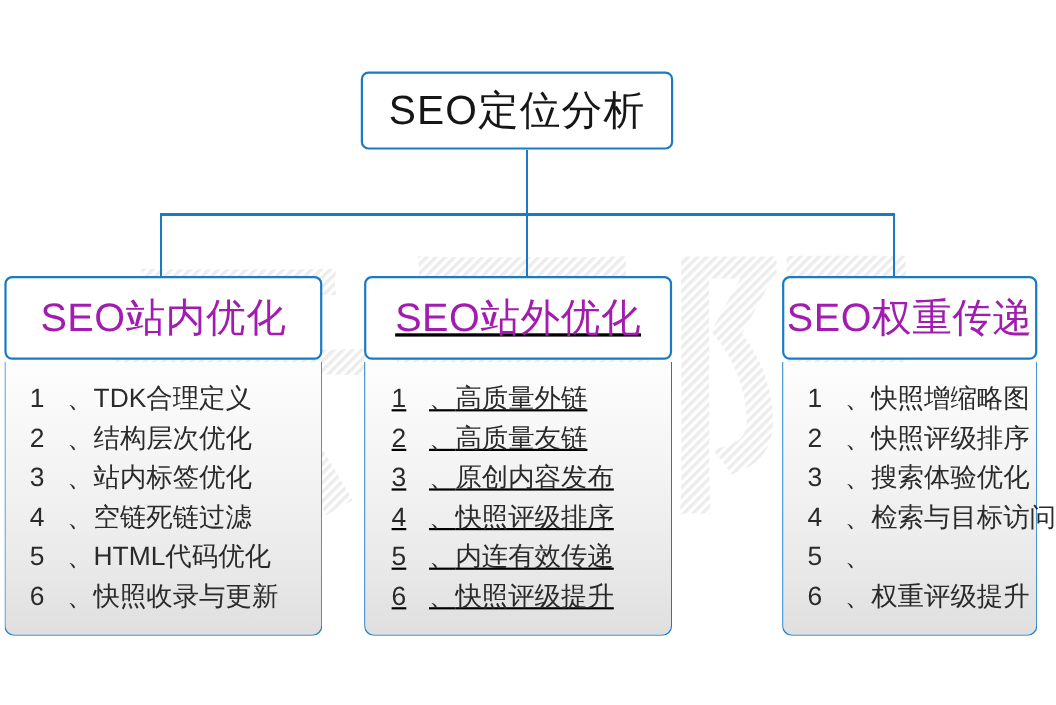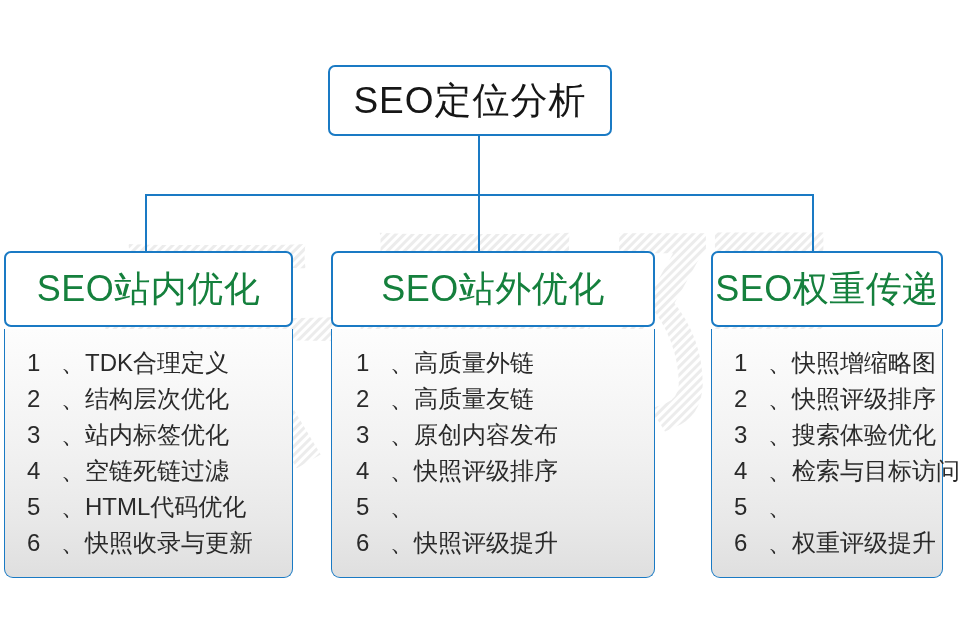--- a/index.html
+++ b/index.html
@@ -70,38 +70,38 @@
     white-space: nowrap;
   }
 
   
   .column {
     position: absolute;
     top: 251px;
     z-index: 3;
   }
   .col-0 { left: 4px;   width: 289px; }
-  .col-1 { left: 331px; width: 324px; }
+  .col-1 { left: 331px; width: 280px; text-decoration: underline; }
   .col-2 { left: 711px; width: 232px; }
 
   .col-head {
     box-sizing: border-box;
     height: 76px;
     border: 2px solid #1a7ac4;
     border-radius: 7px;
     background: #ffffff;
     display: flex;
     align-items: center;
     justify-content: center;
     position: relative;
     z-index: 2;
   }
   .col-head .head-title {
     font-size: 36px;
-    color: #15803d;
+    color: #a21caf;
     letter-spacing: 0.5px;
     white-space: nowrap;
   }
 
   .col-list {
     box-sizing: border-box;
     margin-top: 2px;
     height: 249px;
     border: 1px solid #1a7ac4;
     border-top: none;
@@ -225,20 +225,21 @@
         <span class="item-text">原创内容发布</span>
       </div>
       <div class="list-item">
         <span class="item-num">4</span>
         <span class="item-sep">、</span>
         <span class="item-text">快照评级排序</span>
       </div>
       <div class="list-item">
         <span class="item-num">5</span>
         <span class="item-sep">、</span>
+        <span class="item-text">内连有效传递</span>
       </div>
       <div class="list-item">
         <span class="item-num">6</span>
         <span class="item-sep">、</span>
         <span class="item-text">快照评级提升</span>
       </div>
     </div>
   </div>
 
   <div class="column col-2">

